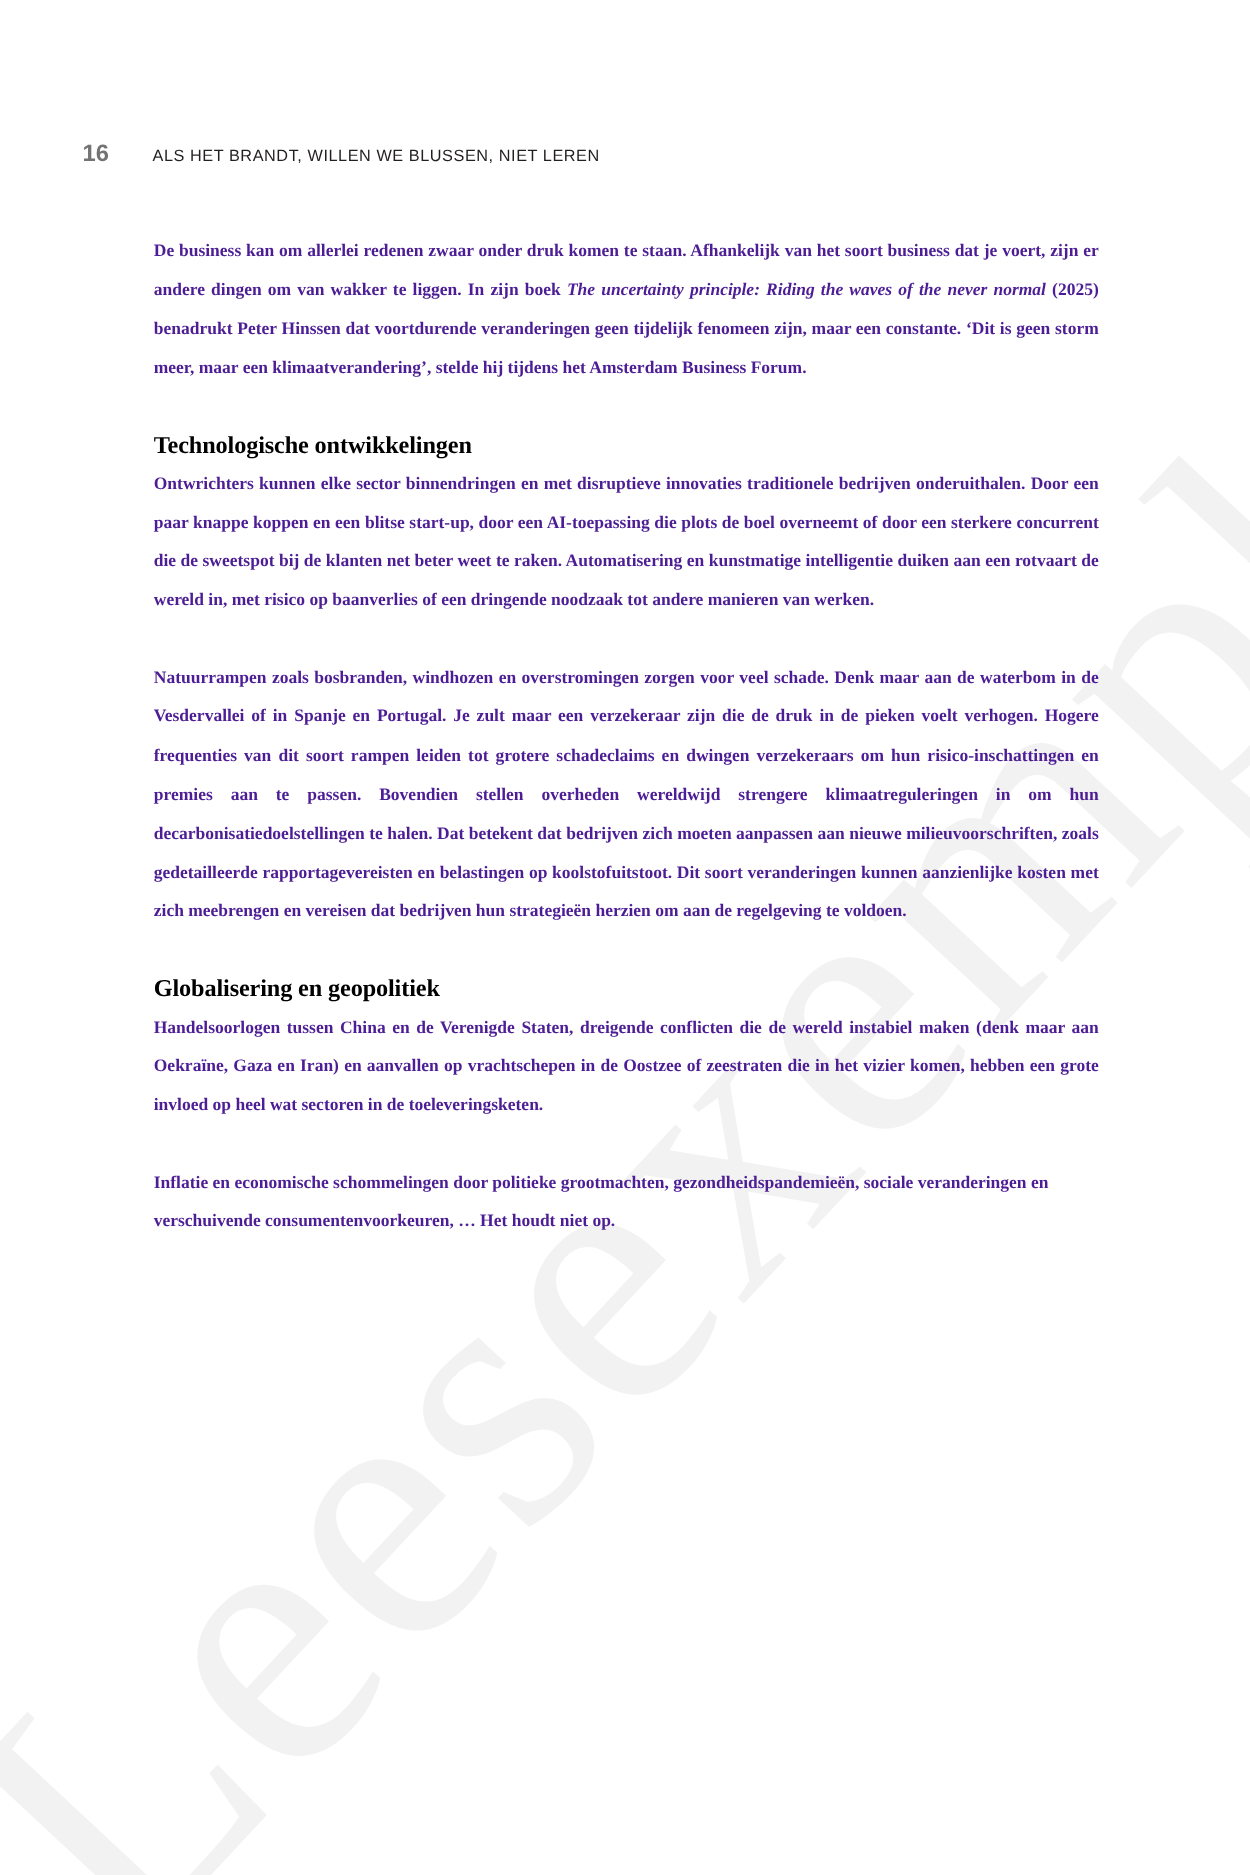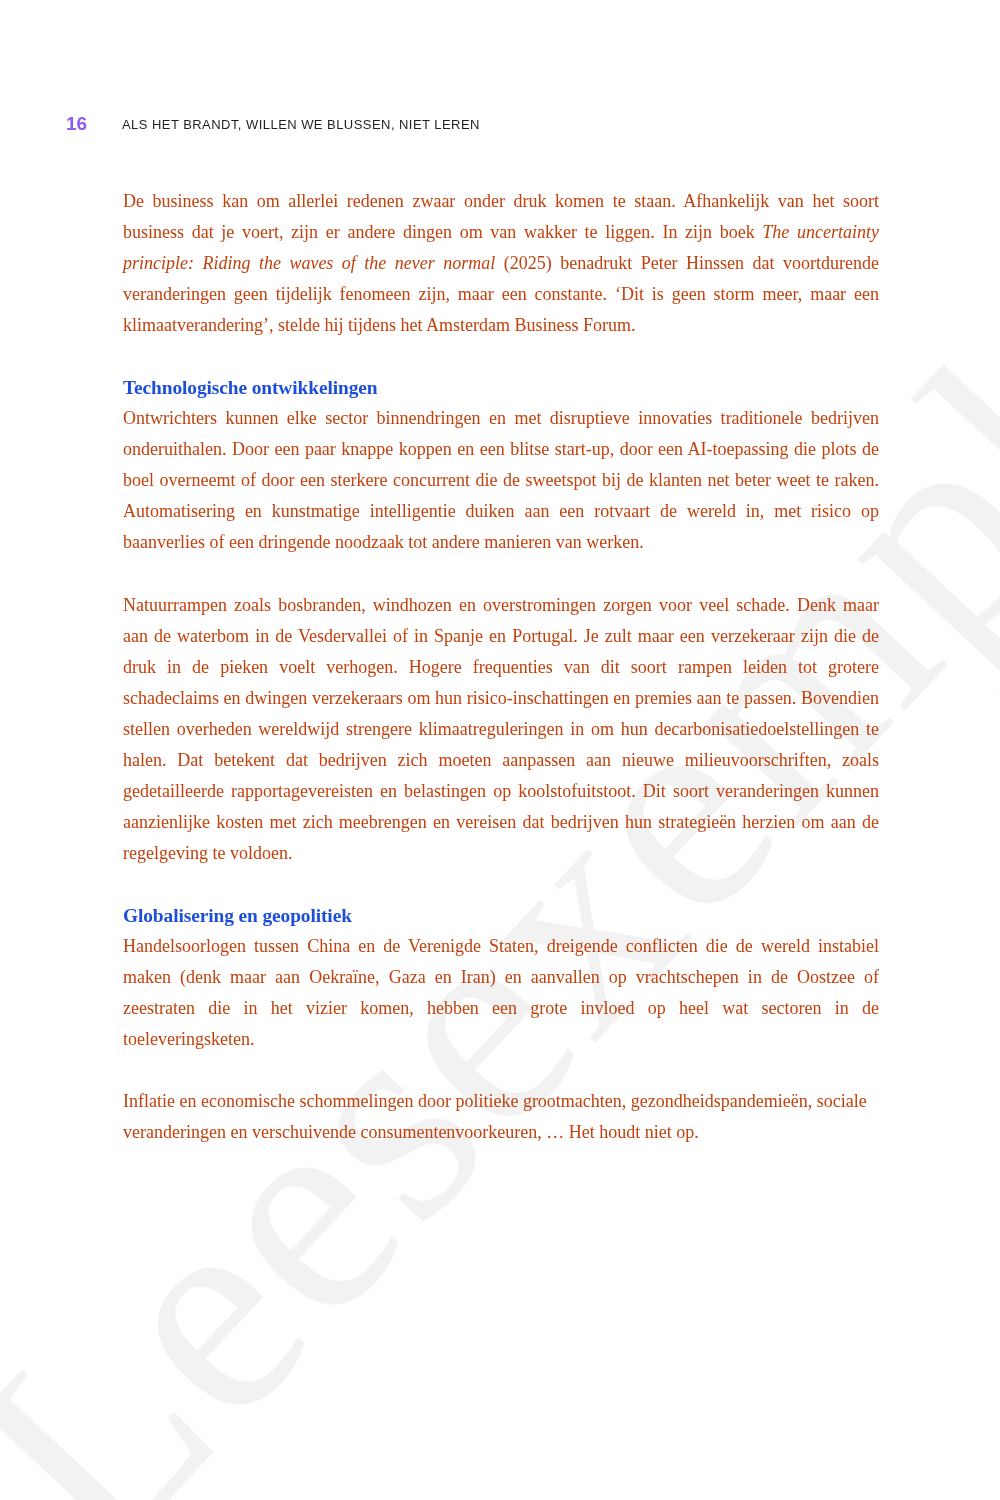--- a/index.html
+++ b/index.html
@@ -51,21 +51,21 @@
     display: flex;
     align-items: baseline;
   }
   .folio {
     position: absolute;
     left: 66px;
     top: 0;
     font-family: "Liberation Sans", "DejaVu Sans", sans-serif;
     font-weight: 700;
     font-size: 19px;
-    color: #8b5cf6;
+    color: #737373;
     letter-spacing: 0px;
   }
   .running-title {
     position: absolute;
     left: 122px;
     top: 4px;
     font-family: "Liberation Sans", "DejaVu Sans", sans-serif;
     font-size: 13px;
     font-weight: 400;
     color: #231f20;
@@ -77,39 +77,40 @@
   .content {
     position: absolute;
     left: 123px;
     top: 186px;
     width: 756px;
     z-index: 2;
   }
 
   p.para {
     margin: 0;
-    font-size: 18px;
+    font-size: 14px;
     line-height: 31.05px;
-    color: #c2410c;
+    color: #4c1d95;
     text-align: justify;
     text-justify: inter-word;
     hyphens: none;
+    font-weight: bold;
     -webkit-hyphens: none;
   }
 
   p.para.last-left {
     text-align: left;
   }
 
   h2.section-heading {
     margin: 0;
     font-size: 19.4px;
     line-height: 31.05px;
     font-weight: 700;
-    color: #1d4ed8;
+    color: #000000;
     letter-spacing: -0.1px;
   }
 
   .gap-before-heading { height: 31px; }
   .gap-paragraph { height: 31px; }
 
   em.book-title {
     font-style: italic;
   }
 </style>

